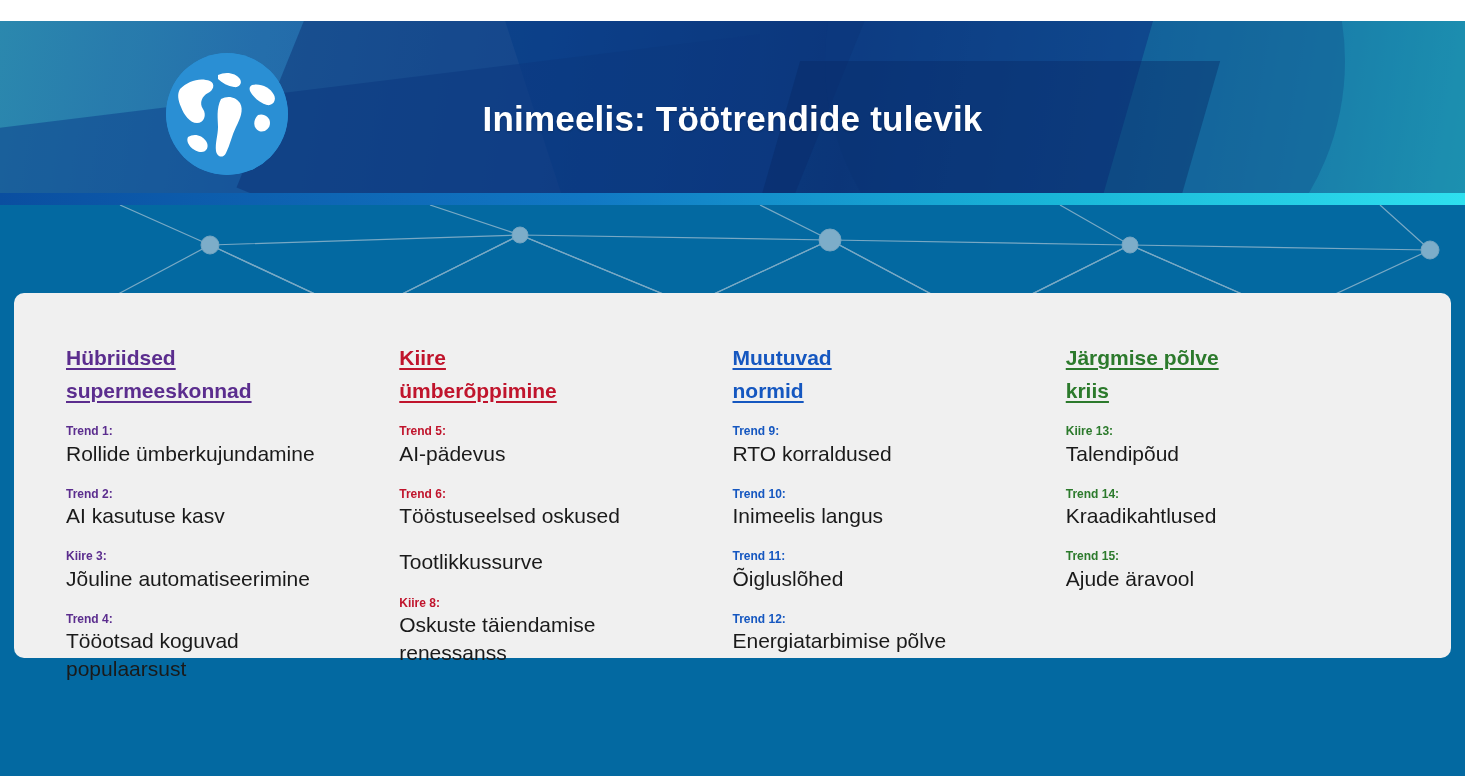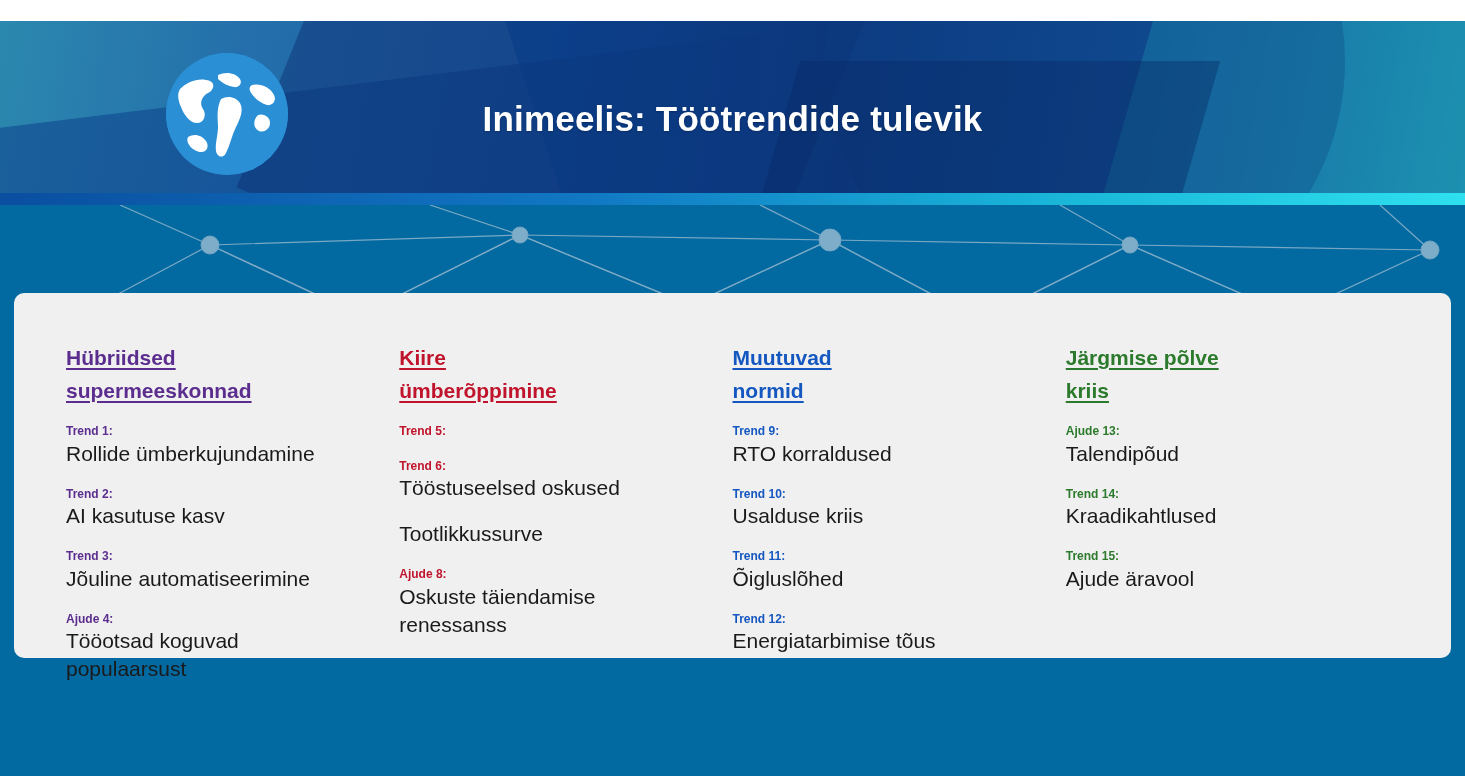--- a/index.html
+++ b/index.html
@@ -211,80 +211,81 @@
         </div>
         <div class="trend">
           <div class="trend-label">Trend 1:</div>
           <div class="trend-text">Rollide ümberkujundamine</div>
         </div>
         <div class="trend">
           <div class="trend-label">Trend 2:</div>
           <div class="trend-text">AI kasutuse kasv</div>
         </div>
         <div class="trend">
-          <div class="trend-label">Trend 3:</div>
+          <div class="trend-label">Kiire 3:</div>
           <div class="trend-text">Jõuline automatiseerimine</div>
         </div>
         <div class="trend">
-          <div class="trend-label">Ajude 4:</div>
+          <div class="trend-label">Trend 4:</div>
           <div class="trend-text">Tööotsad koguvad populaarsust</div>
         </div>
       </div>
 
       <div class="col c1">
         <div class="col-heading">
           <span>Kiire</span>
           <span class="hl2">ümberõppimine</span>
         </div>
         <div class="trend">
           <div class="trend-label">Trend 5:</div>
+          <div class="trend-text">AI-pädevus</div>
         </div>
         <div class="trend">
           <div class="trend-label">Trend 6:</div>
           <div class="trend-text">Tööstuseelsed oskused</div>
         </div>
         <div class="trend">
           <div class="trend-text">Tootlikkussurve</div>
         </div>
         <div class="trend">
-          <div class="trend-label">Ajude 8:</div>
+          <div class="trend-label">Kiire 8:</div>
           <div class="trend-text">Oskuste täiendamise renessanss</div>
         </div>
       </div>
 
       <div class="col c2">
         <div class="col-heading">
           <span>Muutuvad</span>
           <span class="hl2">normid</span>
         </div>
         <div class="trend">
           <div class="trend-label">Trend 9:</div>
           <div class="trend-text">RTO korraldused</div>
         </div>
         <div class="trend">
           <div class="trend-label">Trend 10:</div>
-          <div class="trend-text">Usalduse kriis</div>
+          <div class="trend-text">Inimeelis langus</div>
         </div>
         <div class="trend">
           <div class="trend-label">Trend 11:</div>
           <div class="trend-text">Õigluslõhed</div>
         </div>
         <div class="trend">
           <div class="trend-label">Trend 12:</div>
-          <div class="trend-text">Energiatarbimise tõus</div>
+          <div class="trend-text">Energiatarbimise põlve</div>
         </div>
       </div>
 
       <div class="col c3">
         <div class="col-heading">
           <span>Järgmise põlve</span>
           <span class="hl2">kriis</span>
         </div>
         <div class="trend">
-          <div class="trend-label">Ajude 13:</div>
+          <div class="trend-label">Kiire 13:</div>
           <div class="trend-text">Talendipõud</div>
         </div>
         <div class="trend">
           <div class="trend-label">Trend 14:</div>
           <div class="trend-text">Kraadikahtlused</div>
         </div>
         <div class="trend">
           <div class="trend-label">Trend 15:</div>
           <div class="trend-text">Ajude äravool</div>
         </div>

